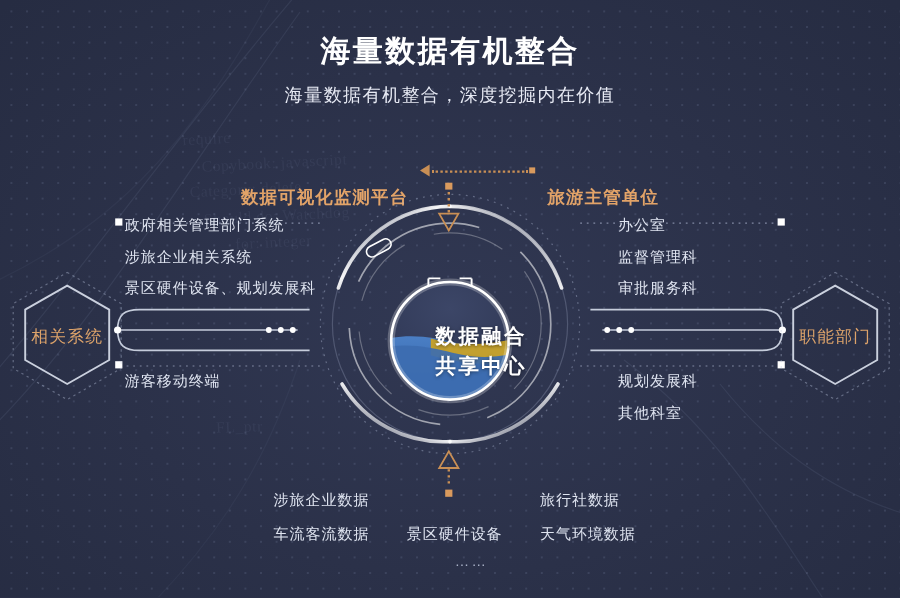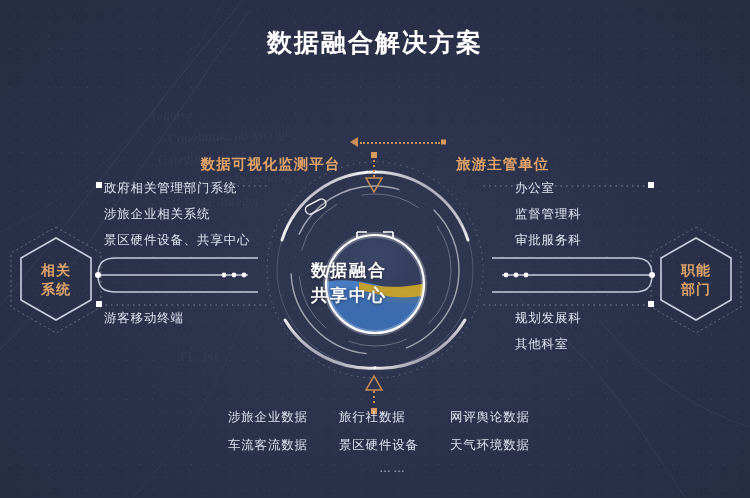--- a/index.html
+++ b/index.html
@@ -67,23 +67,23 @@
   .dotarrow .tail{
     position:absolute;right:0;top:50%;transform:translateY(-50%);
     width:5px;height:5px;background:#d99a5d;
   }
 
   
   .hex-wrap{position:absolute;width:96px;height:108px;}
   .hex-wrap.left{left:8px;top:226px;}
   .hex-wrap.right{left:648px;top:226px;}
   .hex-label{
-    position:absolute;inset:0;display:flex;flex-direction:column;
+    position:absolute;inset:0;display:flex;flex-direction:row;
     align-items:center;justify-content:center;
-    color:#dda36a;font-size:14px;font-weight:bold;line-height:1.35;letter-spacing:1px;text-align:right;
+    color:#dda36a;font-size:14px;font-weight:normal;line-height:1.35;letter-spacing:1px;text-align:right;
   }
 
   
   .col{position:absolute;}
   .col .row{
     color:#dfe4f0;font-size:12.5px;letter-spacing:.8px;line-height:26px;white-space:nowrap;
   }
   .left-top{left:104px;top:175px;}
   .left-bottom{left:104px;top:305px;}
   .right-top{left:515px;top:175px;}
@@ -98,22 +98,22 @@
     color:#dfe4f0;font-size:12.5px;letter-spacing:.8px;line-height:28px;
     width:108px;text-align:left;white-space:nowrap;
   }
   .bottomgrid .ellipsis{
     text-align:center;color:#aab2c8;font-size:12px;letter-spacing:2px;line-height:18px;
   }
 
   
   #centerSvg{position:absolute;left:255px;top:150px;}
   .sphere{
-    position:absolute;left:311px;top:230px;width:128px;height:108px;
-    display:flex;flex-direction:column;align-items:flex-start;justify-content:center;
+    position:absolute;left:311px;top:240px;width:128px;height:108px;
+    display:flex;flex-direction:column;align-items:flex-end;justify-content:center;
   }
   .sphere .t{
     position:relative;z-index:3;color:#ffffff;font-size:17px;font-weight:bold;
     letter-spacing:2px;line-height:1.45;text-shadow:0 1px 3px rgba(0,0,0,.45);
   }
 </style>
 </head>
 <body>
 
 <div id="stage">
@@ -133,21 +133,22 @@
 
   <div class="bgtext" style="left:152px;top:108px;transform:rotate(-3deg);">require</div>
   <div class="bgtext" style="left:168px;top:128px;transform:rotate(-3deg);">Copybook: javascript</div>
   <div class="bgtext" style="left:158px;top:150px;transform:rotate(-3deg);">Category: delete</div>
   <div class="bgtext" style="left:170px;top:172px;transform:rotate(-3deg);">Should do: Watchdog</div>
   <div class="bgtext" style="left:196px;top:194px;transform:rotate(-3deg);">for: integer</div>
   <div class="bgtext" style="left:180px;top:348px;transform:rotate(-2deg);">FL_ptr</div>
 
   <div class="grid"></div>
 
-  <div class="title">数据融合解决方案</div>
+  <div class="title">海量数据有机整合</div>
+  <div class="subtitle">海量数据有机整合，深度挖掘内在价值</div>
 
   <div class="toprow">
     <div class="orange-label">数据可视化监测平台</div>
     <div class="dotarrow">
       <div class="head"></div>
       <div class="line"></div>
       <div class="tail"></div>
     </div>
     <div class="orange-label">旅游主管单位</div>
   </div>
@@ -275,21 +276,21 @@
     </svg>
     <div class="hex-label">
       <span>职能</span>
       <span>部门</span>
     </div>
   </div>
 
   <div class="col left-top">
     <div class="row">政府相关管理部门系统</div>
     <div class="row">涉旅企业相关系统</div>
-    <div class="row">景区硬件设备、共享中心</div>
+    <div class="row">景区硬件设备、规划发展科</div>
   </div>
 
   <div class="col left-bottom">
     <div class="row">游客移动终端</div>
   </div>
 
   <div class="col right-top">
     <div class="row">办公室</div>
     <div class="row">监督管理科</div>
     <div class="row">审批服务科</div>
@@ -297,21 +298,20 @@
 
   <div class="col right-bottom">
     <div class="row">规划发展科</div>
     <div class="row">其他科室</div>
   </div>
 
   <div class="bottomgrid">
     <div class="brow">
       <div class="cell">涉旅企业数据</div>
       <div class="cell">旅行社数据</div>
-      <div class="cell">网评舆论数据</div>
     </div>
     <div class="brow">
       <div class="cell">车流客流数据</div>
       <div class="cell">景区硬件设备</div>
       <div class="cell">天气环境数据</div>
     </div>
     <div class="ellipsis">……</div>
   </div>
 
 </div>

